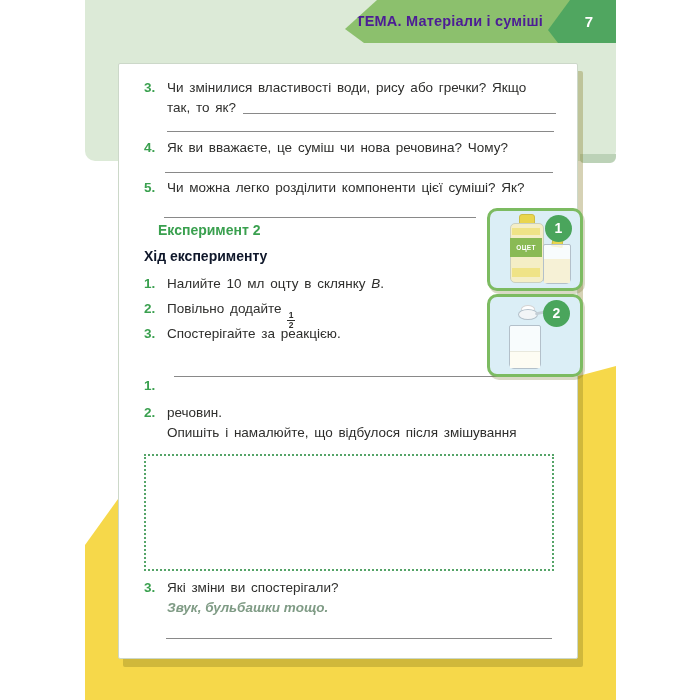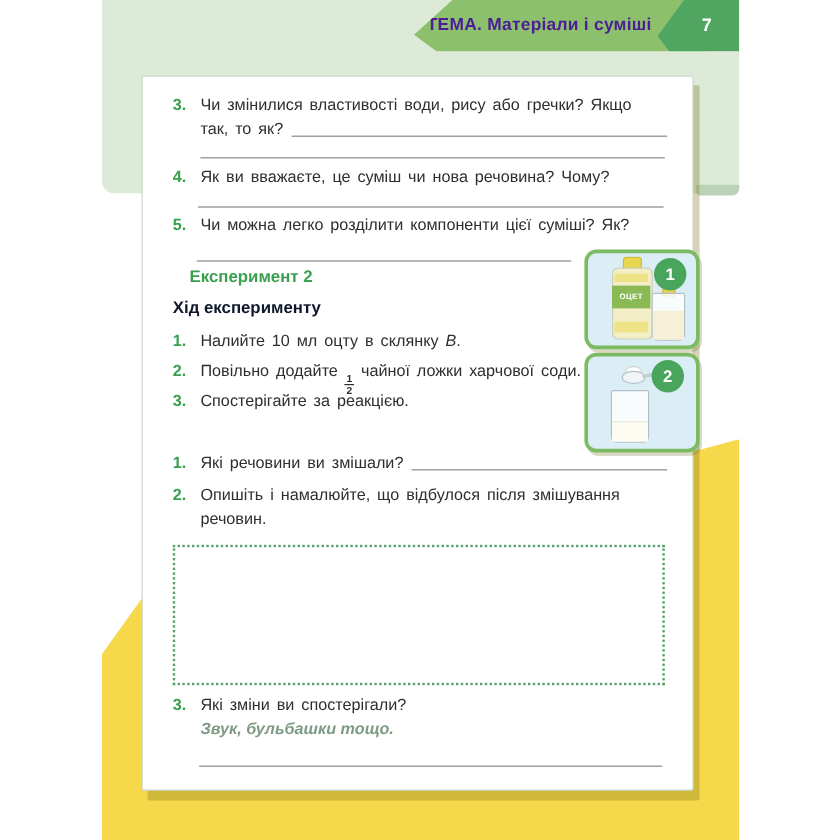--- a/index.html
+++ b/index.html
@@ -120,41 +120,40 @@
 
   <div class="qrow" style="top:210px;">
     <span class="qnum">1.</span>
     <div class="qbody"><span>Налийте 10 мл оцту в склянку </span><i>В</i><span>.</span></div>
   </div>
   <div class="qrow" style="top:235px;">
     <span class="qnum">2.</span>
     <div class="qbody"><span>Повільно додайте </span><span class="frac">
           <span class="fn">1</span>
           <span>2</span>
-        </span><span> чайної ложки харчової соди.</span></div>
+        </span></div>
   </div>
   <div class="qrow" style="top:260px;">
     <span class="qnum">3.</span>
     <div class="qbody">Спостерігайте за реакцією.</div>
   </div>
 
 
   <div class="qrow" style="top:312px;">
     <span class="qnum">1.</span>
     <div class="qbody flexline">
-      <span>Які речовини ви змішали?</span>
       <span class="fill"></span>
     </div>
   </div>
 
   <div class="qrow" style="top:339px;">
     <span class="qnum">2.</span>
     <div class="qbody">
+      <div>речовин.</div>
       <div>Опишіть і намалюйте, що відбулося після змішування</div>
-      <div>речовин.</div>
     </div>
   </div>
 
   <div class="dotted-box"></div>
 
   <div class="qrow" style="top:514px;">
     <span class="qnum">3.</span>
     <div class="qbody">Які зміни ви спостерігали?</div>
   </div>
   <div class="answer" style="top:534px;">Звук, бульбашки тощо.</div>

